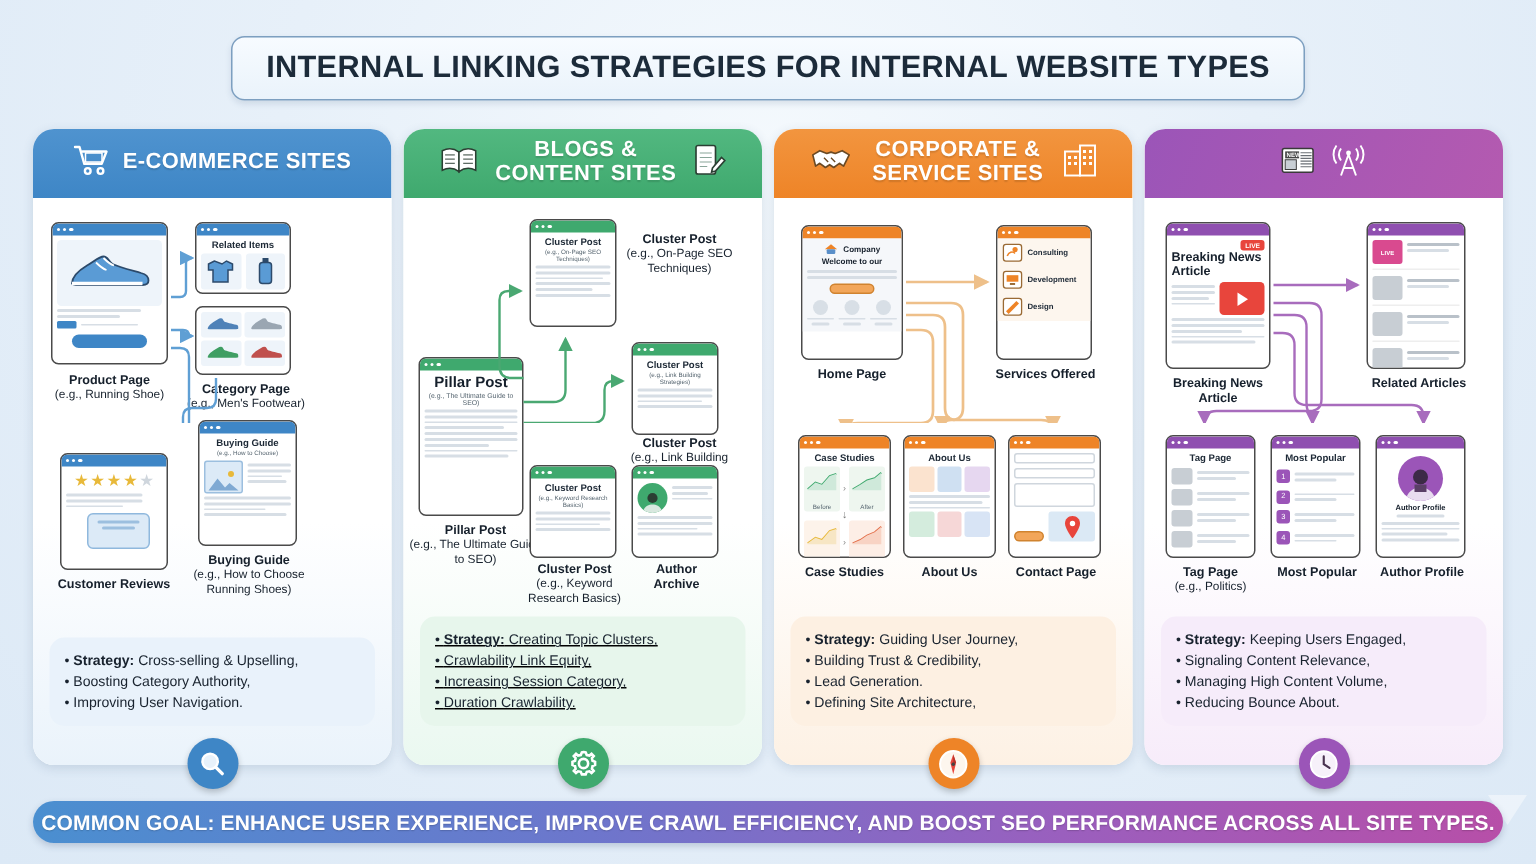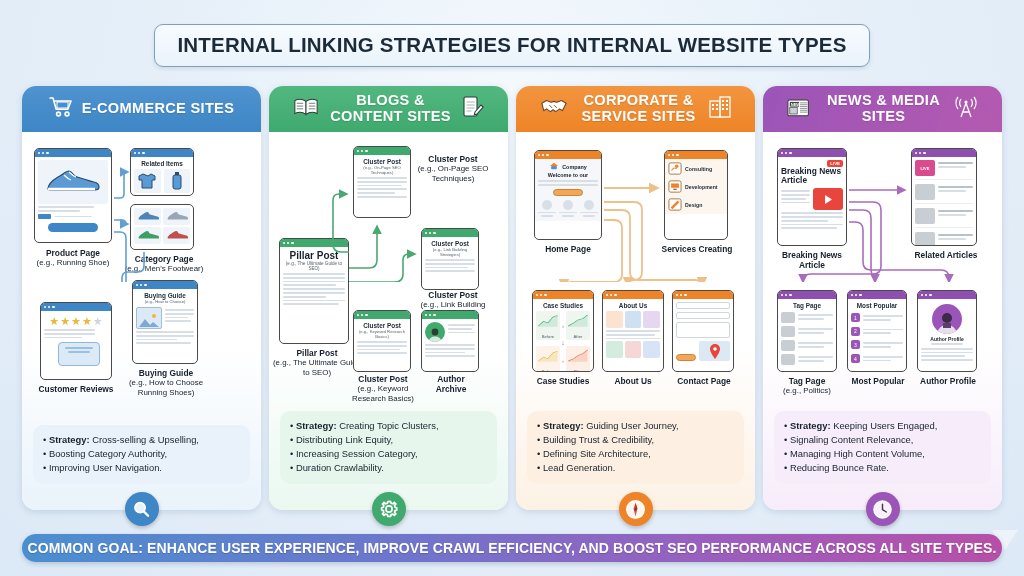--- a/index.html
+++ b/index.html
@@ -66,21 +66,21 @@
   .c3 .col-inner { background: linear-gradient(180deg,#ffffff 62%, #fdf1e4 100%); justify-content: center; }
   .c4 .col-head { background: linear-gradient(110deg,#9b55b8 0%,#b45ab0 100%); }
   .c4 .col-inner { background: linear-gradient(180deg,#ffffff 62%, #f7ecfa 100%); }
 
   
   .strategy {
     position: absolute; left: 11px; right: 11px; bottom: 26px;
     border-radius: 10px; padding: 8px 9px 9px 10px;
   }
   .c1 .strategy { background: #e9f2fb; }
-  .c2 .strategy { background: #e7f6ec; }
+  .c2 .strategy { background: #e7f6ec; text-decoration: underline; }
   .c3 .strategy { background: #fdf0e2; }
   .c4 .strategy { background: #f6ecfa; }
   .strategy li {
     list-style: none; font-size: 9.4px; color: #18222e;
     line-height: 1.48; white-space: nowrap;
   }
   .strategy li::before { content: "• "; }
   .strategy li b { font-weight: 700; }
 
   
@@ -506,21 +506,21 @@
             <path d="M80,136 H100 Q108,136 108,128 V94"></path>
             <path d="M80,150 H126 Q134,150 134,142 V128 Q134,122 140,122 H146"></path>
             <path d="M80,164 H118 Q126,164 126,172 V186 Q126,192 132,192 H146"></path>
             <path d="M80,158 H98 Q106,158 106,166 V172"></path>
           </g>
         </svg>
 
         <div class="strategy">
           <ul>
             <li><b>Strategy:</b><span> Creating Topic Clusters,</span></li>
-            <li><span>Distributing Link Equity,</span></li>
+            <li><span>Crawlability Link Equity,</span></li>
             <li><span>Increasing Session Category,</span></li>
             <li><span>Duration Crawlability.</span></li>
           </ul>
         </div>
       </div>
     </div>
     <div class="badge">
       <svg width="20" height="20" viewBox="0 0 22 22">
           <g fill="none" stroke="#fff" stroke-width="1.9">
             <path d="M11 2.6l1.6.3.8 1.9 2 .4 1.5-1.3 1.6 1.6-1.3 1.5.4 2 1.9.8v2.3l-1.9.8-.4 2 1.3 1.5-1.6 1.6-1.5-1.3-2 .4-.8 1.9H9.8l-.8-1.9-2-.4-1.5 1.3-1.6-1.6 1.3-1.5-.4-2-1.9-.8V9.8l1.9-.8.4-2L3.9 5.5l1.6-1.6 1.5 1.3 2-.4.8-1.9z"></path>
@@ -628,21 +628,21 @@
             <div style="display:flex;align-items:center;gap:3px;">
               <svg width="14" height="13" viewBox="0 0 16 15">
                   <rect x="1" y="1" width="14" height="13" rx="2" fill="#fff" stroke="#9a6a34" stroke-width="1"></rect>
                   <path d="M3 11 11 3l2 2-8 8z" fill="#ee8427"></path>
                 </svg>
               <span style="font-size:5.2px;font-weight:700;color:#1d2936;">Design</span>
             </div>
           </div>
         </div>
         <div class="lbl" style="left:136px; top:112px; width:90px;">
-          <span>Services Creating</span>
+          <span>Services Offered</span>
         </div>
 
         <div class="win" style="left:16px; top:158px; width:62px; height:82px;">
           <div class="bar">
               <i></i>
               <i></i>
               <i></i>
             </div>
           <div class="body">
             <div class="cap">Case Studies</div>
@@ -750,22 +750,22 @@
             <path d="M88,70 H118 Q126,70 126,78 V140 Q126,148 118,148 H118 Q112,148 112,154"></path>
             <path d="M88,78 H106 Q114,78 114,86 V140 Q114,148 122,148 H178 Q186,148 186,154"></path>
             <path d="M88,88 H98 Q106,88 106,96 V142 Q106,150 98,150 H56 Q48,150 48,156"></path>
           </g>
         </svg>
 
         <div class="strategy">
           <ul>
             <li><b>Strategy:</b><span> Guiding User Journey,</span></li>
             <li><span>Building Trust &amp; Credibility,</span></li>
+            <li><span>Lead Generation.</span></li>
             <li><span>Defining Site Architecture,</span></li>
-            <li><span>Lead Generation.</span></li>
           </ul>
         </div>
       </div>
     </div>
     <div class="badge">
       <svg width="21" height="21" viewBox="0 0 22 22">
           <circle cx="11" cy="11" r="9.2" fill="#fdf6ee" stroke="#fff" stroke-width="1.4"></circle>
           <polygon points="11,4 13,10 11,18 9,10" fill="#e8453c"></polygon>
           <polygon points="11,4 13,10 11,11" fill="#b5342c"></polygon>
           <circle cx="11" cy="11" r="1.2" fill="#444"></circle>
@@ -780,21 +780,20 @@
           <svg width="26" height="21" viewBox="0 0 28 22">
               <rect x="1" y="3" width="22" height="17" rx="1.4" fill="#fff" stroke="#3a3a3a" stroke-width="1.1"></rect>
               <rect x="3" y="5" width="10" height="5" fill="#444"></rect>
               <text x="4" y="9.3" font-size="4.4" fill="#fff" font-family="sans-serif" font-weight="bold">NEWS</text>
               <rect x="3" y="11" width="8" height="7" fill="#c9cfd5" stroke="#3a3a3a" stroke-width=".7"></rect>
               <g stroke="#6b7076" stroke-width=".8">
                 <path d="M14 6h8M14 8h8M14 10h8M14 12h8M14 14h8M14 16h8"></path>
               </g>
             </svg>
         </span>
-        <span class="ht">NEWS &amp; MEDIA SITES</span>
         <span>
           <svg width="24" height="22" viewBox="0 0 24 22">
               <g fill="none" stroke="#fff" stroke-width="1.3">
                 <path d="M7 3a7 7 0 0 0 0 8M4 1a10 10 0 0 0 0 12M17 3a7 7 0 0 1 0 8M20 1a10 10 0 0 1 0 12"></path>
                 <path d="M12 7 L7 21M12 7 L17 21M9 16h6"></path>
               </g>
               <circle cx="12" cy="6" r="1.6" fill="#fff"></circle>
             </svg>
         </span>
       </div>
@@ -1001,21 +1000,21 @@
             <path d="M86,78 H100 Q108,78 108,86 V136 Q108,144 112,144 V150"></path>
             <path d="M86,90 H92 Q100,90 100,98 V130 Q100,138 108,138 H178 Q186,138 186,146 V150"></path>
           </g>
         </svg>
 
         <div class="strategy">
           <ul>
             <li><b>Strategy:</b><span> Keeping Users Engaged,</span></li>
             <li><span>Signaling Content Relevance,</span></li>
             <li><span>Managing High Content Volume,</span></li>
-            <li><span>Reducing Bounce Rate.</span></li>
+            <li><span>Reducing Bounce About.</span></li>
           </ul>
         </div>
       </div>
     </div>
     <div class="badge">
       <svg width="21" height="21" viewBox="0 0 22 22">
           <circle cx="11" cy="11" r="9" fill="#f7f1fa" stroke="#fff" stroke-width="1.4"></circle>
           <path d="M11 5.5V11l4 2.6" stroke="#4a3350" stroke-width="1.5" fill="none" stroke-linecap="round"></path>
         </svg>
     </div>

